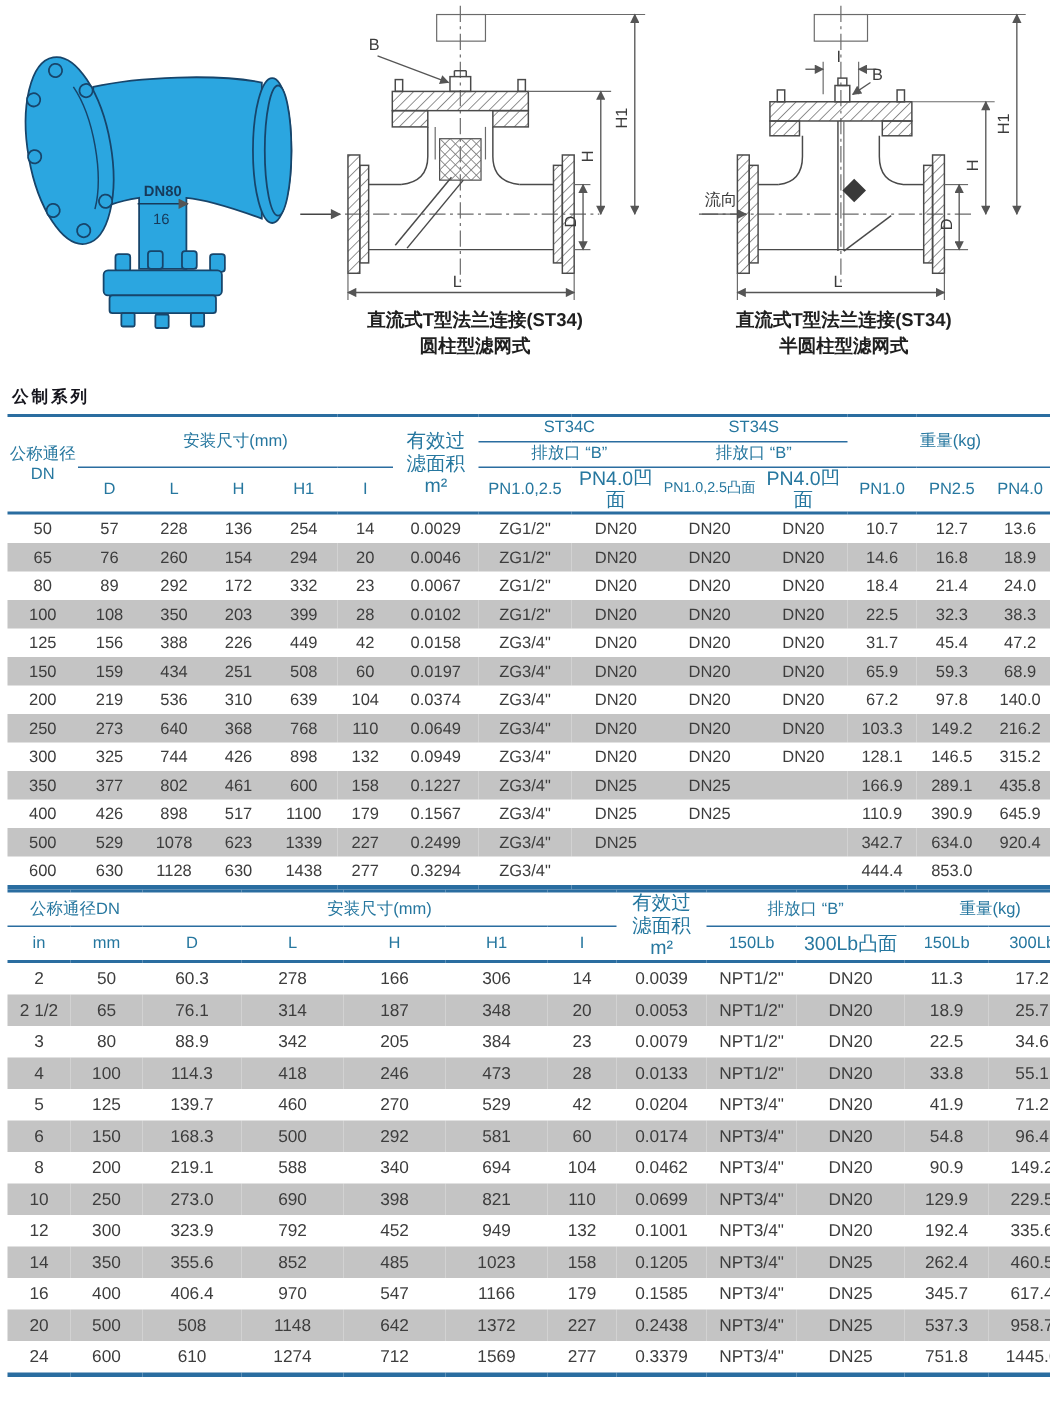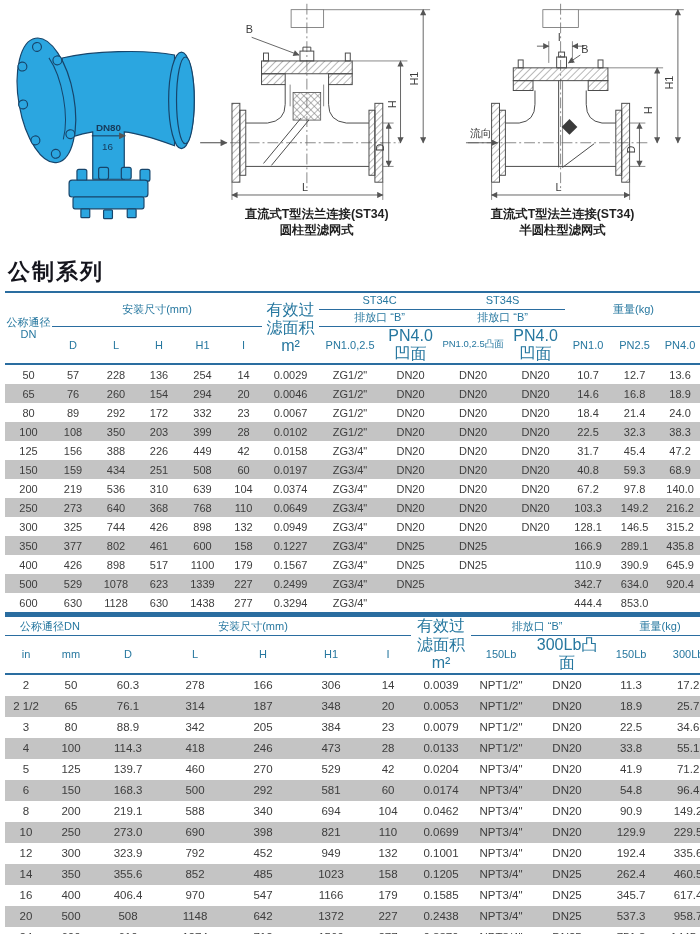--- a/index.html
+++ b/index.html
@@ -9,29 +9,29 @@
   .figures{display:flex;height:252px;align-items:flex-start;}
   .figures svg{display:block;}
   .cap{font-weight:bold;fill:#1f1f1f;font-size:12.5px;}
   .dimtxt{fill:#3c3c3c;font-size:11px;}
   .lineart{stroke:#4a4a4a;stroke-width:1;fill:none;}
   .thin{stroke:#6a6a6a;stroke-width:.8;fill:none;}
   .cl{stroke:#6a6a6a;stroke-width:.8;fill:none;stroke-dasharray:11 3 2 3;}
   .dim{stroke:#555;stroke-width:.9;fill:none;}
   .hatched{fill:url(#h45);stroke:#4a4a4a;stroke-width:1;}
   
-  .stitle{font-size:22px;font-weight:bold;color:#15151d;letter-spacing:2px;margin:5px 2px 4px 3px;}
+  .stitle{font-size:11px;font-weight:bold;color:#15151d;letter-spacing:2px;margin:5px 2px 4px 3px;}
   
   table{border-collapse:collapse;width:100%;table-layout:fixed;}
   table.tbl{border-top:2px solid #2a6da0;border-bottom:3px solid #2a6da0;}
   thead{border-bottom:2px solid #2a6da0;}
   th,td{text-align:center;vertical-align:middle;padding:0;font-weight:normal;}
   th{color:#26779f;font-size:11px;line-height:1.15;}
   th.pre{white-space:pre-line;}
-  th.sm{font-size:16px;}
+  th.sm{font-size:13px;}
   th.xs{font-size:9.5px;}
   th.u{border-bottom:1.5px solid #2a6da0;}
   .tbl1 thead tr{height:17px;}
   .tbl1 thead tr.last{height:21px;}
   .tbl2 thead tr{height:19px;}
   .tbl1 td{font-size:11px;height:19px;color:#3d3d3d;}
   .tbl2 td{font-size:11.5px;height:21px;color:#3d3d3d;}
   tr.alt{background:#c4c4c4;}
 </style>
 </head>
@@ -359,21 +359,21 @@
           <td>159</td>
           <td>434</td>
           <td>251</td>
           <td>508</td>
           <td>60</td>
           <td>0.0197</td>
           <td>ZG3/4"</td>
           <td>DN20</td>
           <td>DN20</td>
           <td>DN20</td>
-          <td>40.8</td>
+          <td>65.9</td>
           <td>59.3</td>
           <td>68.9</td>
         </tr>
         <tr>
           <td>200</td>
           <td>219</td>
           <td>536</td>
           <td>310</td>
           <td>639</td>
           <td>104</td>

